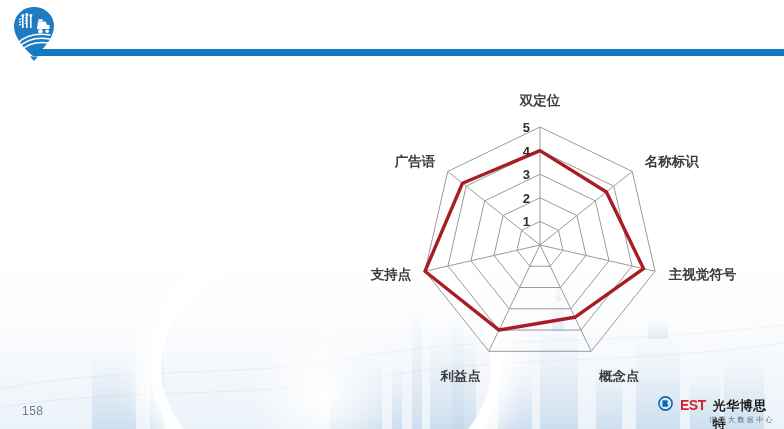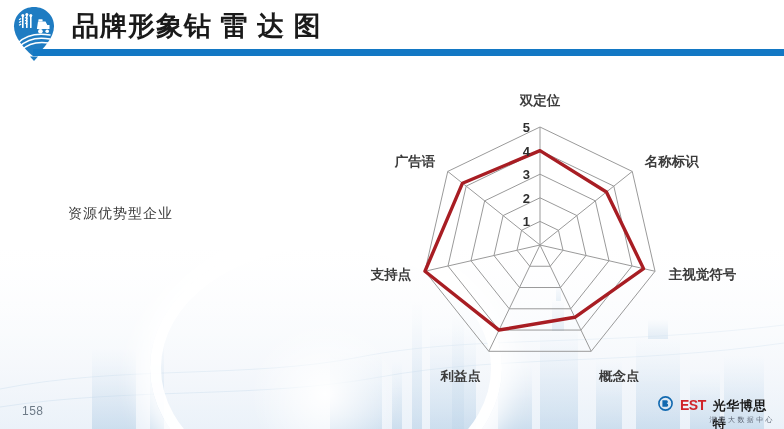--- a/index.html
+++ b/index.html
@@ -235,27 +235,25 @@
         </g>
         <g stroke="#ffffff" stroke-width="1.5" fill="none" stroke-linecap="round">
           <path d="M10 38 C18 30 30 28 42 30"></path>
           <path d="M11 42 C19 34 31 32 42 34"></path>
           <path d="M13 45.5 C20 38.5 31 36.5 41 38"></path>
         </g>
         <path d="M22 51.5 h8 l-4 4.5 z" fill="#1f7cc2"></path>
       </svg>
     </div>
 
-    <div class="title">品牌形象钻 雷 达 图</div>
 
     <div class="header-rule"></div>
   </div>
 
 
-  <div class="subtitle">资源优势型企业</div>
 
   <div class="chart-wrap">
     <svg class="chart-svg" id="radar-svg" width="420" height="300" viewBox="0 0 420 300" xmlns="http://www.w3.org/2000/svg">
       <g id="radar-grid">
           <polygon points="185.00,45.00 277.26,89.43 300.04,189.26 236.20,269.31 133.80,269.31 69.96,189.26 92.74,89.43" fill="none" stroke="#9a9a9a" stroke-width="1"></polygon>
           <polygon points="185.00,68.60 258.80,104.14 277.03,184.01 225.96,248.05 144.04,248.05 92.97,184.01 111.20,104.14" fill="none" stroke="#9a9a9a" stroke-width="1"></polygon>
           <polygon points="185.00,92.20 240.35,118.86 254.02,178.75 215.72,226.79 154.28,226.79 115.98,178.75 129.65,118.86" fill="none" stroke="#9a9a9a" stroke-width="1"></polygon>
           <polygon points="185.00,115.80 221.90,133.57 231.02,173.50 205.48,205.53 164.52,205.53 138.98,173.50 148.10,133.57" fill="none" stroke="#9a9a9a" stroke-width="1"></polygon>
           <polygon points="185.00,139.40 203.45,148.29 208.01,168.25 195.24,184.26 174.76,184.26 161.99,168.25 166.55,148.29" fill="none" stroke="#9a9a9a" stroke-width="1"></polygon>
         </g>

